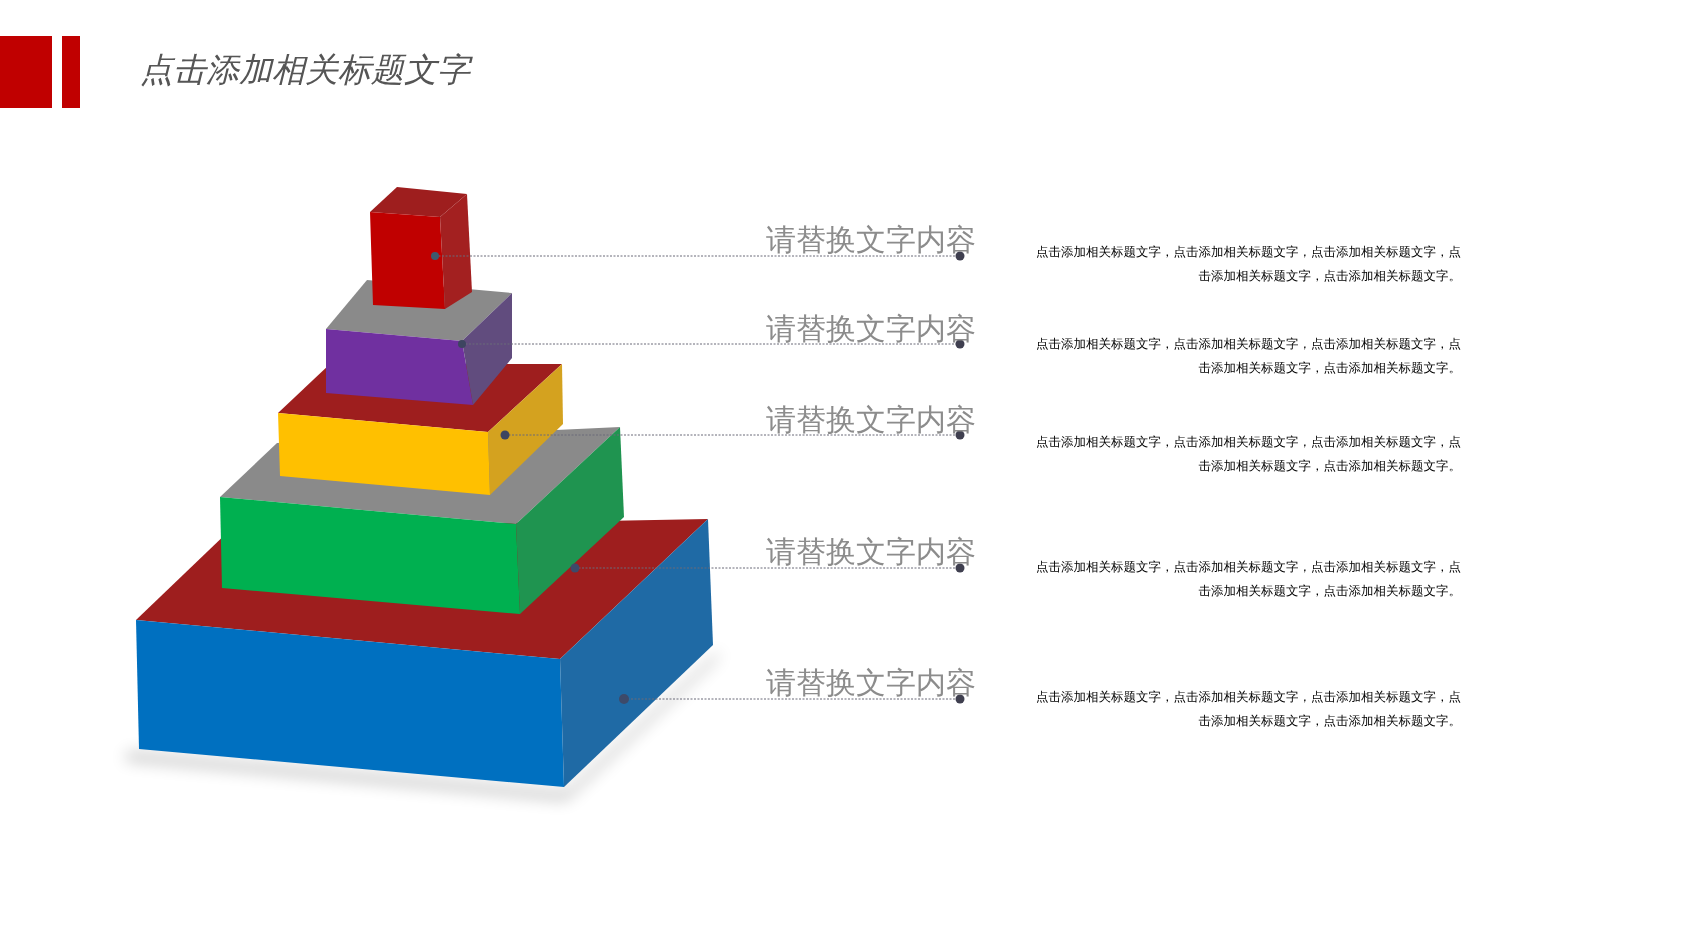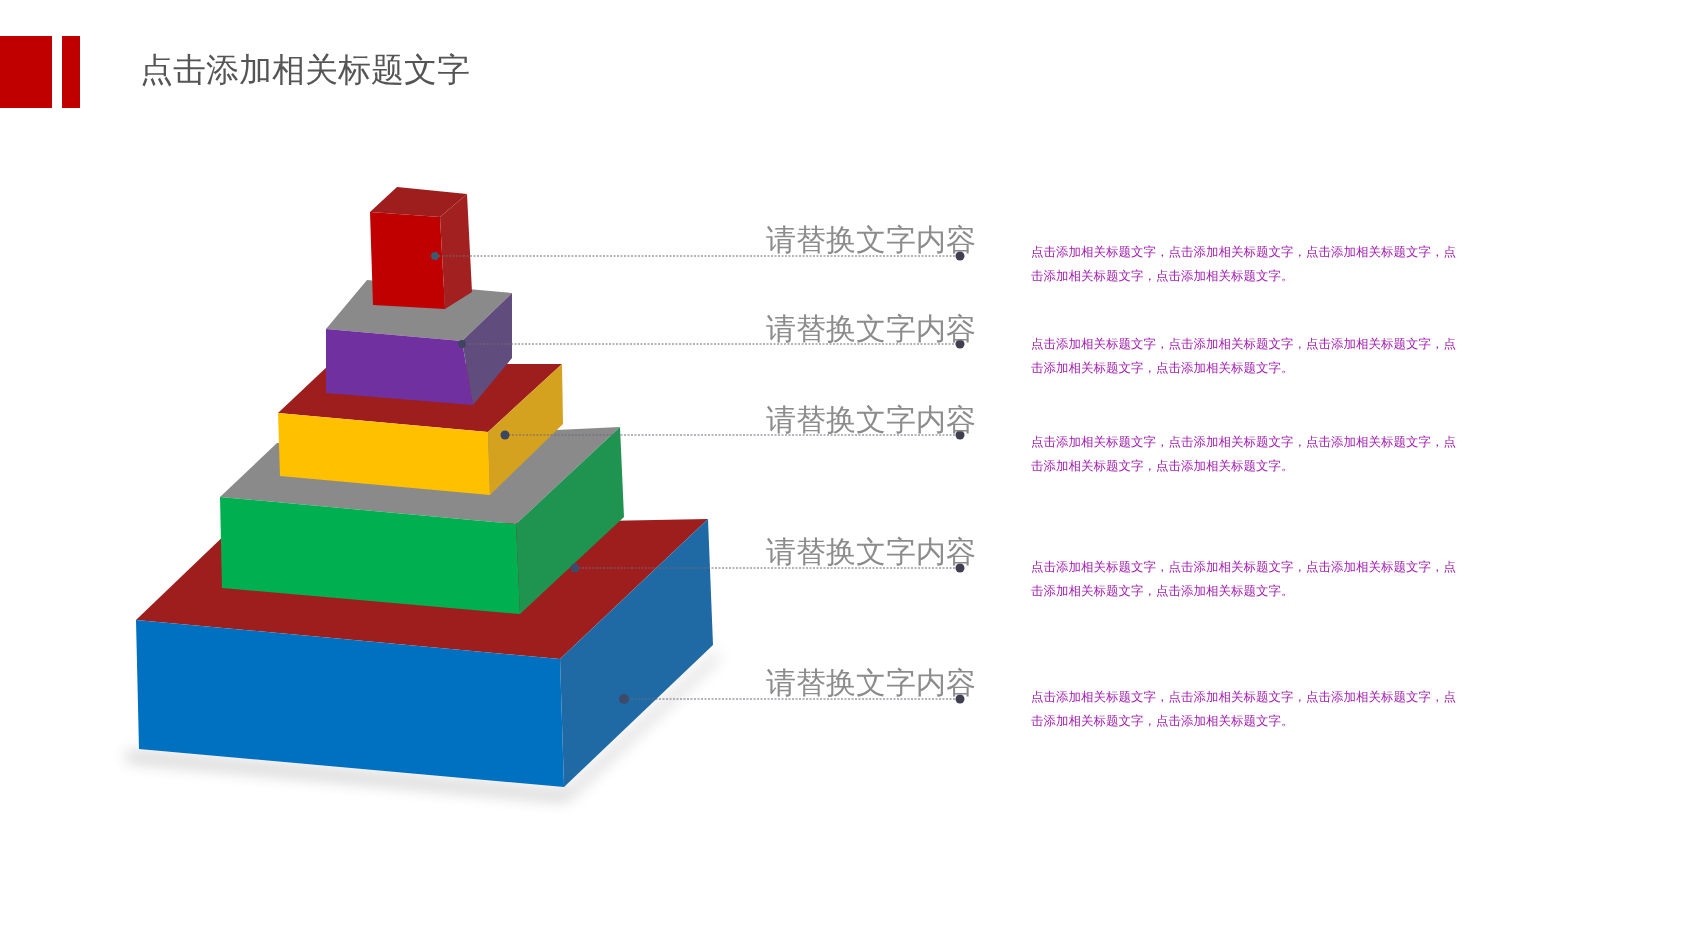--- a/index.html
+++ b/index.html
@@ -1,25 +1,25 @@
 <!DOCTYPE html>
 <html><head>
 <meta charset="utf-8">
 <style>
   html, body { margin: 0; padding: 0; background: #ffffff; }
   body { width: 1687px; height: 949px; position: relative; overflow: hidden;
          font-family: "DejaVu Sans", "Liberation Sans", sans-serif; }
   .bar { position: absolute; background: #c00000; }
   .title { position: absolute; left: 140px; top: 50px; font-size: 33px; color: #555555;
-           letter-spacing: 0px; white-space: nowrap; line-height: 40px; }
+           letter-spacing: 0px; white-space: nowrap; line-height: 40px; font-style: italic; }
   svg.pyramid { position: absolute; left: 0; top: 0; }
   .label { position: absolute; font-size: 30px; color: #8c8c8c; white-space: nowrap;
            line-height: 26px; }
-  .desc { position: absolute; left: 1031px; width: 430px; font-size: 12.5px; color: #a21caf;
-          line-height: 24px; }
+  .desc { position: absolute; left: 1031px; width: 430px; font-size: 12.5px; color: #000000;
+          line-height: 24px; text-align: right; }
 </style>
 </head>
 <body>
 
 <div class="bar" style="left:0;top:36px;width:52px;height:72px;"></div>
 <div class="bar" style="left:62px;top:36px;width:18px;height:72px;"></div>
 <div class="title">点击添加相关标题文字</div>
 
 <svg class="pyramid" width="1687" height="949" viewBox="0 0 1687 949">
   <defs>

